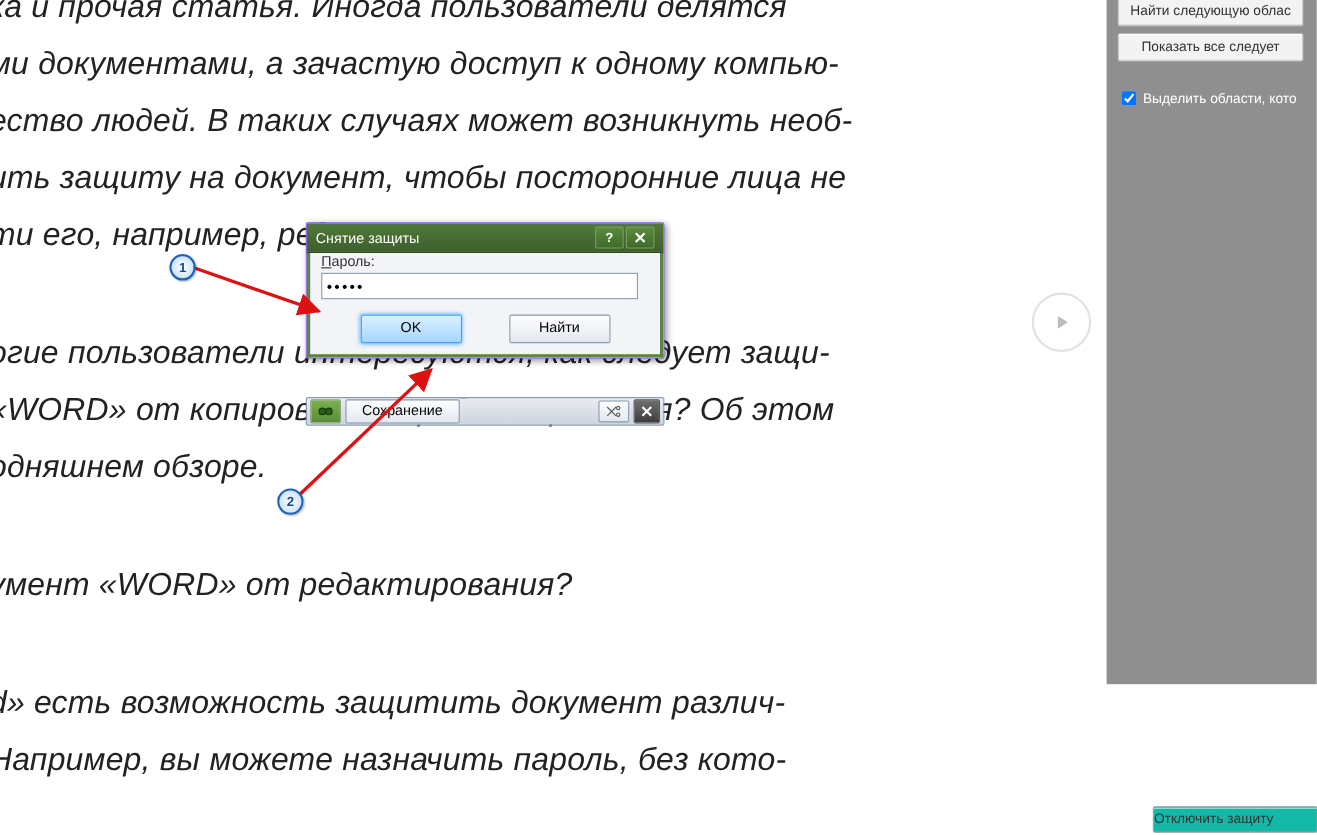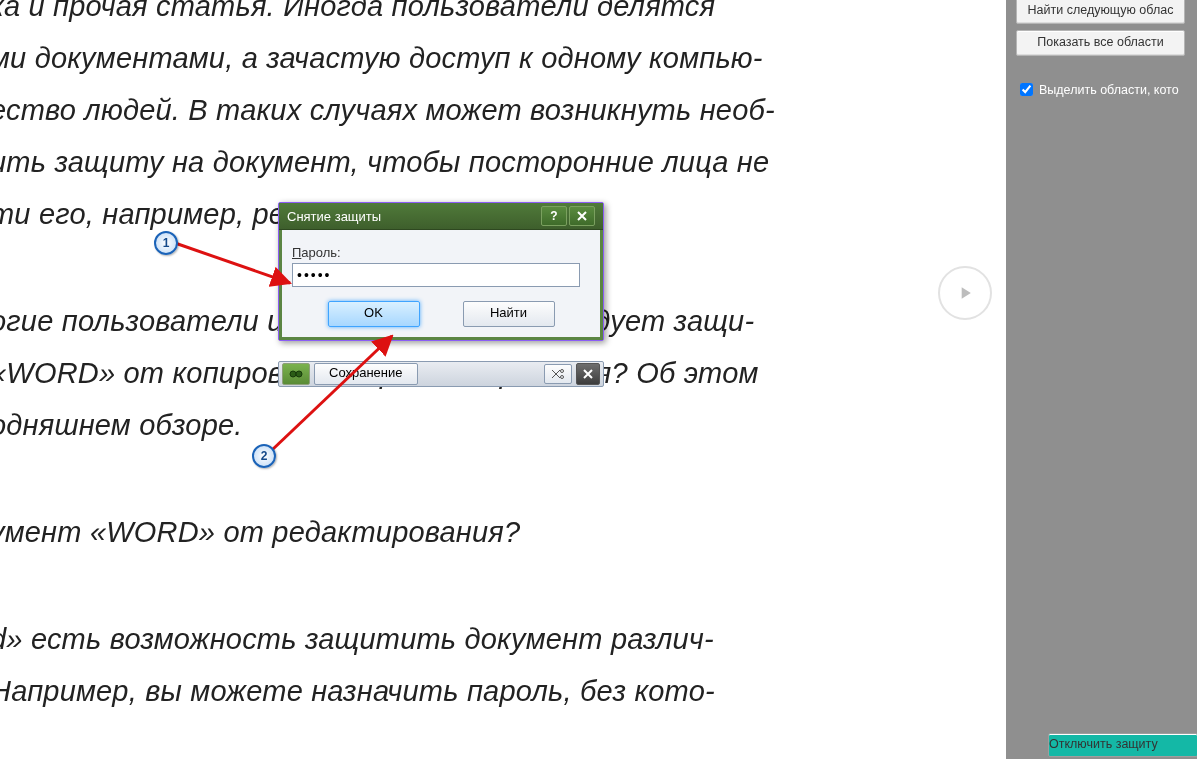--- a/index.html
+++ b/index.html
@@ -1,31 +1,31 @@
 <!DOCTYPE html>
 <html><head>
 <meta charset="utf-8">
 <style>
 html,body{margin:0;padding:0;width:1197px;height:759px;overflow:hidden;font-family:"Segoe UI",Tahoma,Arial,sans-serif;background:#fff}
 .page{position:absolute;left:0;top:0;width:1006px;height:759px;background:#fff;overflow:hidden}
 .doc-text{position:absolute;left:-10px;top:-20px;width:900px;font-style:italic;font-size:29px;line-height:52px;color:#222;letter-spacing:0.2px}
 .doc-text .para{margin:0 0 55px 0}
-.sidepanel{position:absolute;left:1006px;top:0;width:191px;height:759px;background:#8f8f8f}
+.sidepanel{position:absolute;left:1006px;top:0;width:191px;height:622px;background:#8f8f8f}
 .sp-btn-pale{display:block;width:167px;margin:0 0 6px 10px;height:24px;line-height:22px;text-align:center;font-size:12.5px;color:#333;background:#f3f3f3;border:1px solid #b5b5b5;border-radius:2px;box-shadow:inset 0 1px 0 #fff,inset 0 -1px 0 #ddd;cursor:pointer}
 .sp-check{display:flex;align-items:center;margin:24px 0 0 10px;color:#fff;font-size:12.5px;white-space:nowrap}
 .sp-check input{margin-right:6px}
 .disable-btn{position:absolute;left:1048px;top:733px;width:148px;height:22px;line-height:20px;font-size:12.5px;color:#333;background:#14b8a6;border:1px solid #9e9e9e;border-radius:2px;box-shadow:inset 0 1px 0 #fff}
 .bigcircle{position:absolute;left:938px;top:266px;width:50px;height:50px;border:2px solid #e2e2e2;border-radius:50%;display:flex;align-items:center;justify-content:center;color:#b8b8b8;cursor:pointer}
 .bigcircle svg{width:20px;height:20px;fill:#bdbdbd}
 .dialog{position:absolute;left:278px;top:202px;width:324px;border:1px solid #8b5cf6;border-radius:2px;box-shadow:2px 2px 6px rgba(0,0,0,0.4);font-size:13px;background:#e9eef4}
 .dlg-title{height:26px;background:linear-gradient(#507a3a,#3e5f2c);border-bottom:1px solid #2e4820;display:flex;align-items:center;color:#fff;padding:0 8px;position:relative}
 .dlg-title span{flex:1;font-size:13px}
 .title-btn{width:24px;height:18px;margin-left:2px;border:1px solid #7aa05f;border-radius:2px;background:linear-gradient(#5a8b3f,#3f6b2a);display:flex;align-items:center;justify-content:center;color:#fff;font-size:12px;cursor:pointer}
 .title-help{font-weight:bold}
-.dlg-body{border:3px solid #5b8543;border-top:none;padding:15px 10px 10px 10px;background:#f2f4f8}
+.dlg-body{border:3px solid #5b8543;border-top:none;padding:0 10px 10px 10px;background:#f2f4f8}
 .dlg-label{font-size:13px;color:#333;margin-bottom:3px}
 .dlg-label u{text-decoration:underline}
 .dlg-input{width:278px;height:20px;border:1px solid #8a9bb1;background:#fff;padding:1px 4px;font-family:Arial;font-size:14px;letter-spacing:2px}
 .dlg-btnrow{display:flex;justify-content:center;gap:43px;margin-top:14px}
 .dlg-btn{width:90px;height:24px;line-height:22px;text-align:center;font-size:13px;border:1px solid #8a9bb1;border-radius:2px;background:linear-gradient(#fdfdfd,#e3e8ef);cursor:pointer}
 .dlg-btn.ok{border:1px solid #3fa4ff;box-shadow:0 0 4px rgba(63,164,255,0.9);background:linear-gradient(#d9f0ff,#a7d7ff)}
 .rec-bar{position:absolute;left:278px;top:361px;width:324px;height:24px;background:linear-gradient(#e9ecf1,#cdd4de);border:1px solid #8a9bb1;border-radius:2px;display:flex;align-items:center}
 .rec-icon-box{width:26px;height:20px;margin:0 4px 0 3px;border:1px solid #8da07a;border-radius:2px;background:linear-gradient(#7ab24e,#5a8c36);display:flex;align-items:center;justify-content:center}
 .rec-btn{height:20px;line-height:18px;padding:0 14px;margin-right:auto;border:1px solid #8a9bb1;border-radius:2px;background:linear-gradient(#fdfdfd,#e3e8ef);font-size:13px;cursor:pointer}
 .rec-small-btn{width:26px;height:18px;margin-right:4px;border:1px solid #8a9bb1;border-radius:2px;background:linear-gradient(#fdfdfd,#e3e8ef);display:flex;align-items:center;justify-content:center;font-size:10px;cursor:pointer}
@@ -62,21 +62,21 @@
 
 <div class="bigcircle">
   <svg viewBox="0 0 24 24">
       <path d="M8 5v14l11-7z"></path>
     </svg>
 </div>
 
 <div class="sidepanel">
   <div style="height:2px"></div>
   <div class="sp-btn-pale" style="margin-top:-4px">Найти следующую облас</div>
-  <div class="sp-btn-pale">Показать все области</div>
+  <div class="sp-btn-pale">Показать все следует</div>
   <label class="sp-check">
     <input type="checkbox" checked="" style="">
     <span>Выделить области, кото</span>
   </label>
 </div>
 
 <div class="disable-btn">Отключить защиту</div>
 
 <div class="dialog">
   <div class="dlg-title">

